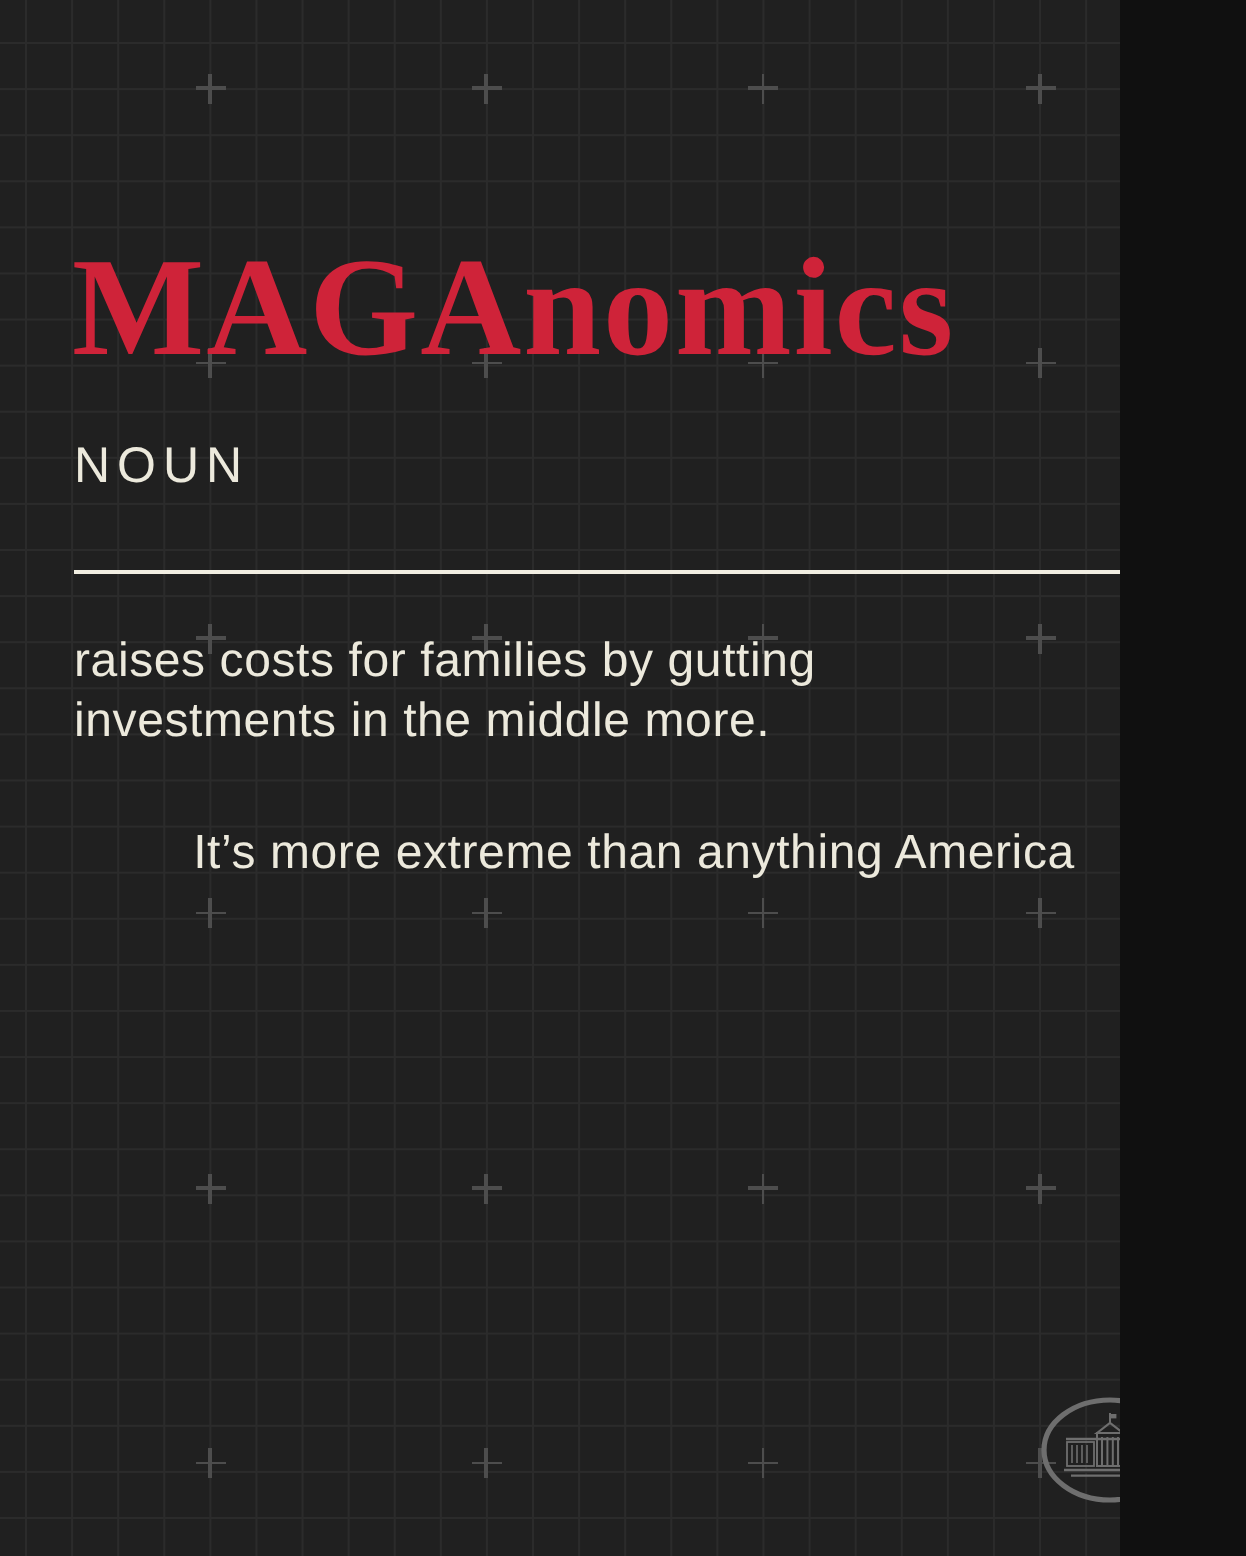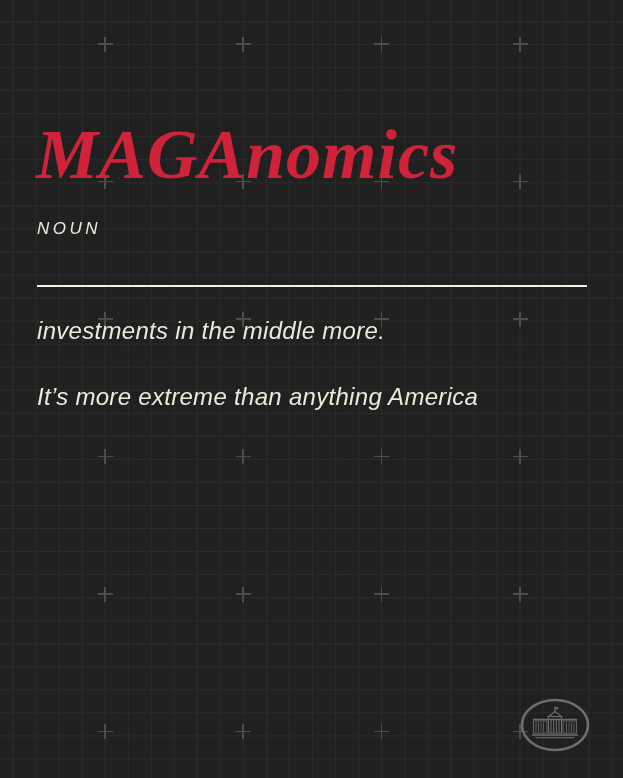--- a/index.html
+++ b/index.html
@@ -2,31 +2,30 @@
 <html><head>
 <meta charset="utf-8">
 <style>
   html, body {
     margin: 0;
     padding: 0;
     background: #101010;
   }
   .poster {
     position: relative;
-    width: 623px;
+    width: 560px;
     height: 778px;
     overflow: hidden;
     background-color: #202020;
     background-image:
       linear-gradient(to right, #2b2b2b 1px, transparent 1px),
       linear-gradient(to bottom, #2b2b2b 1px, transparent 1px);
     background-size: 23.05px 23.05px;
     background-position: 12.5px 21px;
     font-family: "Liberation Sans", "DejaVu Sans", sans-serif;
-    font-style: italic;
   }
   
   .crosses { position: absolute; inset: 0; pointer-events: none; }
   .cross { position: absolute; width: 15px; height: 15px; }
   .cross::before {
     content: ""; position: absolute; left: 0; right: 0; top: 6.8px;
     height: 1.5px; background: #4d4d4d;
   }
   .cross::after {
     content: ""; position: absolute; top: 0; bottom: 0; left: 6.8px;
@@ -42,21 +41,21 @@
     font-size: 70px;
     line-height: 1;
     letter-spacing: 1px;
     color: #cf2339;
     white-space: nowrap;
   }
   .noun {
     position: absolute;
     left: 37px;
     top: 219px;
-    font-size: 17px;
+    font-size: 25px;
     font-weight: 400;
     letter-spacing: 3.5px;
     color: #ece9dc;
   }
   .divider {
     position: absolute;
     left: 37px;
     top: 284.5px;
     width: 550px;
     height: 2.2px;
@@ -67,21 +66,21 @@
     left: 37px;
     top: 316px;
     width: 560px;
     color: #ece9dc;
     font-size: 24px;
     font-weight: 400;
     letter-spacing: 0.3px;
     line-height: 30px;
   }
   .definition .para { margin: 0 0 36px 0; }
-  .definition .para:last-child { margin-bottom: 0; }
+  .definition .para:last-child { margin-bottom: 0; text-align: center; }
 
   .logo {
     position: absolute;
     left: 519px;
     top: 697px;
     width: 72px;
     height: 56px;
   }
 </style>
 </head>
@@ -117,20 +116,21 @@
     </div>
 
   <div class="title">MAGAnomics</div>
 
   <div class="noun">NOUN</div>
 
   <div class="divider"></div>
 
   <div class="definition">
     <div class="para">
+      <div>raises costs for families by gutting</div>
       <div>investments in the middle more.</div>
     </div>
     <div class="para">
       <div>It’s more extreme than anything America</div>
     </div>
   </div>
 
   <svg class="logo" viewBox="0 0 72 56" fill="none" stroke="#6e6e6e">
 
     <ellipse cx="36" cy="28" rx="33" ry="25" stroke-width="2.6"></ellipse>

